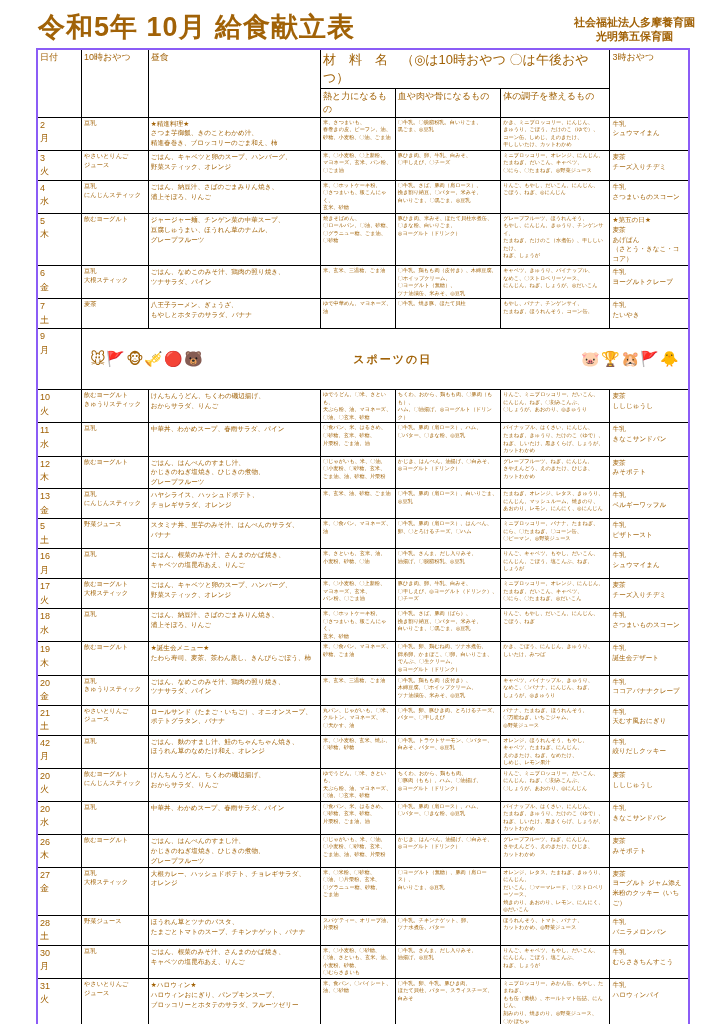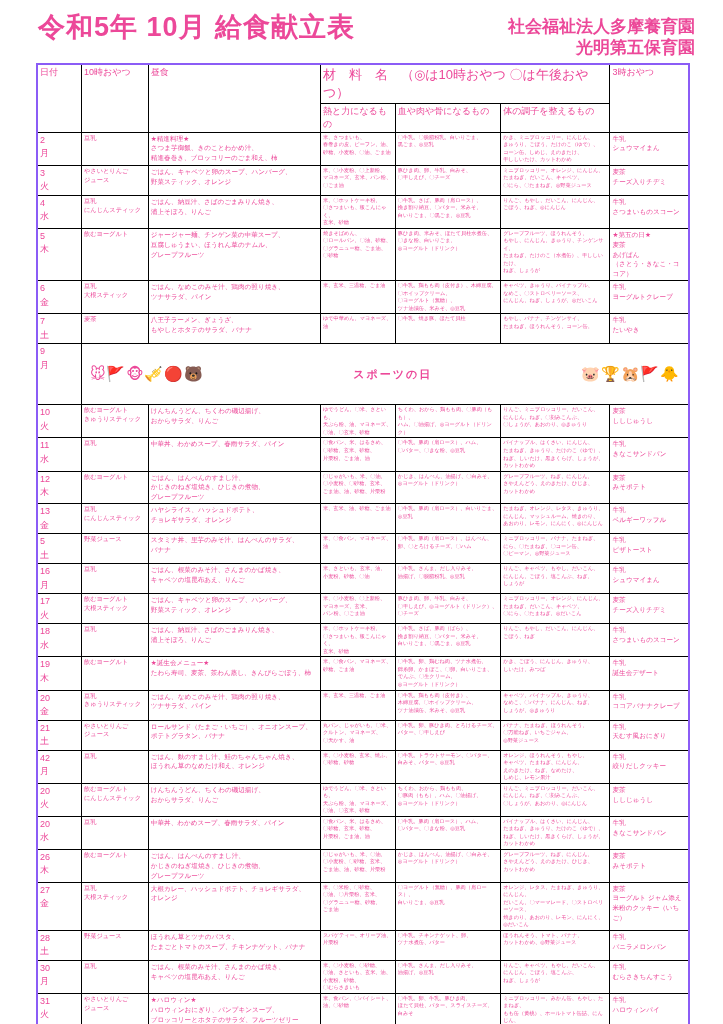--- a/index.html
+++ b/index.html
@@ -1,24 +1,24 @@
 <!DOCTYPE html>
 <html lang="ja"><head>
 <meta charset="utf-8">
 <style>
   html,body{margin:0;padding:0;background:#e8e8e8;}
   .page{
     position:relative; width:723px; height:1024px; background:#ffffff;
-    font-family:"Liberation Sans","DejaVu Sans",sans-serif; color:#ec4899;
+    font-family:"Liberation Sans","DejaVu Sans",sans-serif; color:#a16207;
     overflow:hidden; box-sizing:border-box;
   }
   
   .hdr{display:flex; justify-content:space-between; align-items:flex-start; padding:14px 28px 0 38px;}
   .title{font-size:27px; font-weight:bold; letter-spacing:1px; line-height:1;}
-  .org{font-size:17px; font-weight:bold; text-align:right; line-height:1.25; margin-top:2px;}
+  .org{font-size:11px; font-weight:bold; text-align:center; line-height:1.25; margin-top:2px;}
   
   table.menu{border-collapse:collapse; table-layout:fixed; width:654px; margin:4px 0 0 36px;}
   table.menu th, table.menu td{
     border:1px solid #000; padding:1px 2px; vertical-align:top; text-align:left;
     white-space:pre-line; word-break:break-all; overflow:hidden;
   }
   table.menu{border:2px solid #8b5cf6;}
   .c-date{width:44px} .c-s10{width:66px} .c-lunch{width:170px}
   .c-heat{width:74px} .c-blood{width:104px} .c-body{width:108px} .c-s3{width:78px}
   th.h{font-weight:normal; text-align:center; vertical-align:middle; font-size:9px; white-space:normal;}

